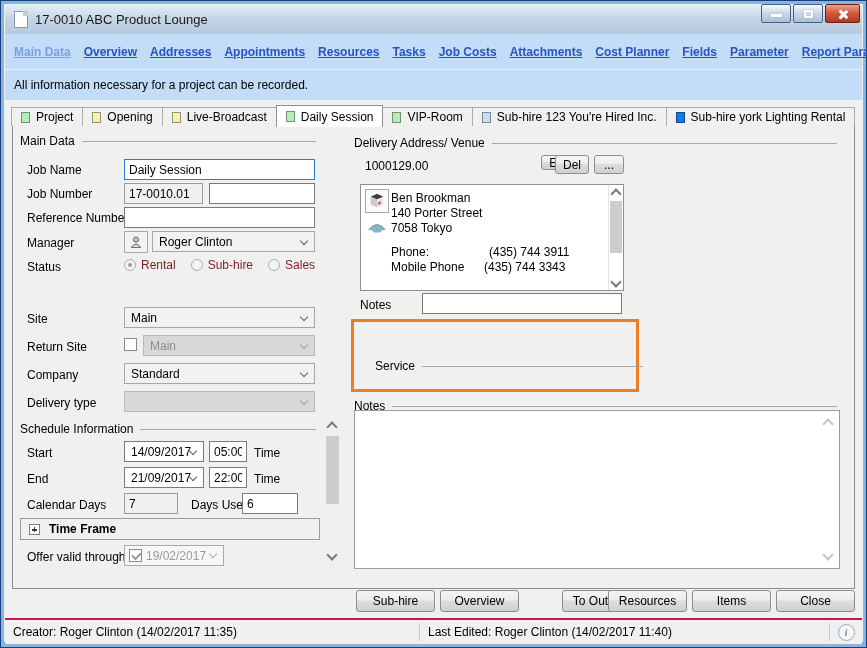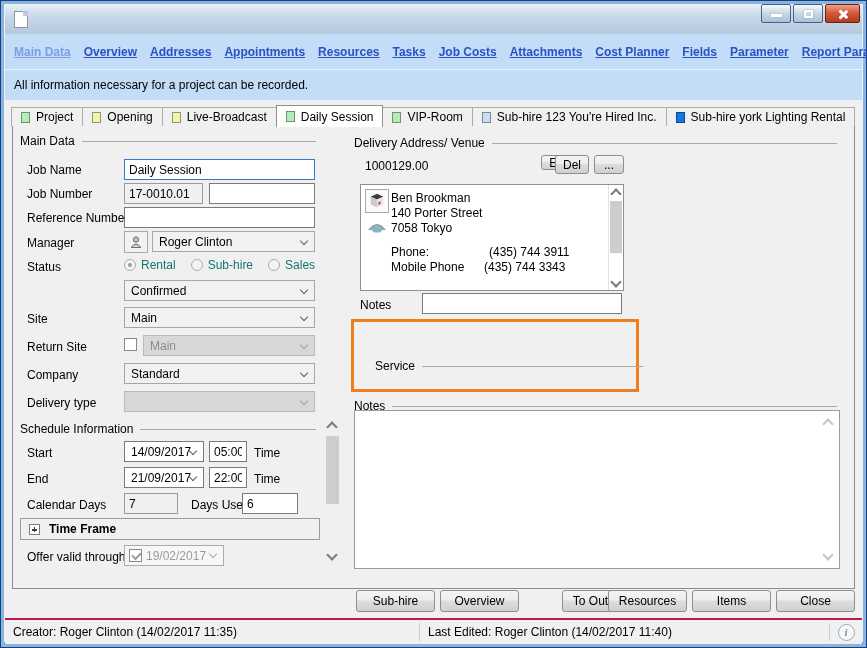--- a/index.html
+++ b/index.html
@@ -52,21 +52,21 @@
   .combo{position:absolute;height:21px;border:1px solid #A6A6A6;background:#F1F1F1;
     display:flex;align-items:center;padding:0 20px 0 6px;cursor:pointer;}
   .combo .cv{position:absolute;right:7px;top:6px;width:6px;height:6px;
     border-right:1.6px solid #5F5F5F;border-bottom:1.6px solid #5F5F5F;transform:rotate(45deg);}
   .combo.white{background:#fff;border-color:#7A7A7A;}
   .combo.disabled{background:#D8D8D8;border-color:#B9B9B9;color:#8C8C8C;}
   .combo.disabled .cv{border-color:#9E9E9E;}
   .radio{display:inline-flex;align-items:center;gap:5px;cursor:pointer;white-space:nowrap;}
   .radio i{width:12px;height:12px;border-radius:50%;border:1px solid #474747;background:#fff;position:relative;flex:0 0 auto;}
   .radio.sel i::after{content:"";position:absolute;inset:3px;border-radius:50%;background:#3A3A3A;}
-  .radio.dis{color:#0f766e;} .radio.dis i{border-color:#ACACAC;background:#F3F3F3;}
+  .radio.dis{color:#7f1d1d;} .radio.dis i{border-color:#ACACAC;background:#F3F3F3;}
   .radio.dis.sel i::after{background:#9C9C9C;}
   .chk{width:13px;height:13px;border:1px solid #8A8A8A;background:#fff;position:relative;cursor:pointer;flex:0 0 auto;}
   .chk.checked::after{content:"";position:absolute;left:2px;top:2px;width:7px;height:4px;
     border-left:2px solid #9A9A9A;border-bottom:2px solid #9A9A9A;transform:rotate(-45deg);}
   .btn{border:1px solid #8E8E8E;border-radius:3px;color:#000;cursor:pointer;
     background:linear-gradient(180deg,#F4F4F4,#EDEDED 45%,#DDDDDD 50%,#D0D0D0);
     display:flex;align-items:center;justify-content:center;font:12px "Liberation Sans",sans-serif;}
   .iconbtn{position:absolute;border:1px solid #A9A9A9;background:#F2F2F2;display:flex;align-items:center;justify-content:center;cursor:pointer;}
   
   .sb-ar{position:absolute;width:8px;height:8px;border-right:2px solid #7B7B7B;border-bottom:2px solid #7B7B7B;}
@@ -89,20 +89,21 @@
     font:italic bold 11px "Liberation Serif",serif;cursor:pointer;}
   .abs{position:absolute;}
 </style>
 </head>
 <body>
 
 <div class="window">
 
   <div class="titlebar">
     <span class="doc-icon"></span>
+    <span class="title-text">17-0010 ABC Product Lounge</span>
   </div>
   <div class="win-btns">
     <div class="win-btn">
         <span class="gl-min"></span>
       </div>
     <div class="win-btn">
         <span class="gl-max"></span>
       </div>
     <div class="win-btn close gl-x"></div>
   </div>
@@ -196,24 +197,20 @@
         <span class="radio dis">
             <i></i>
             <span>Sub-hire</span>
           </span>
         <span class="radio dis">
             <i></i>
             <span>Sales</span>
           </span>
       </div>
 
-      <div class="combo" style="left:111px;top:154px;width:191px;">
-        <span>Confirmed</span>
-          <i class="cv"></i>
-      </div>
 
       <span class="lbl abs" style="left:14px;top:186px;">Site</span>
       <div class="combo" style="left:111px;top:181px;width:191px;">
         <span>Main</span>
           <i class="cv"></i>
       </div>
 
       <span class="lbl abs" style="left:14px;top:214px;">Return Site</span>
       <span class="chk abs" style="left:111px;top:212px;"></span>
       <div class="combo disabled" style="left:130px;top:209px;width:172px;">

